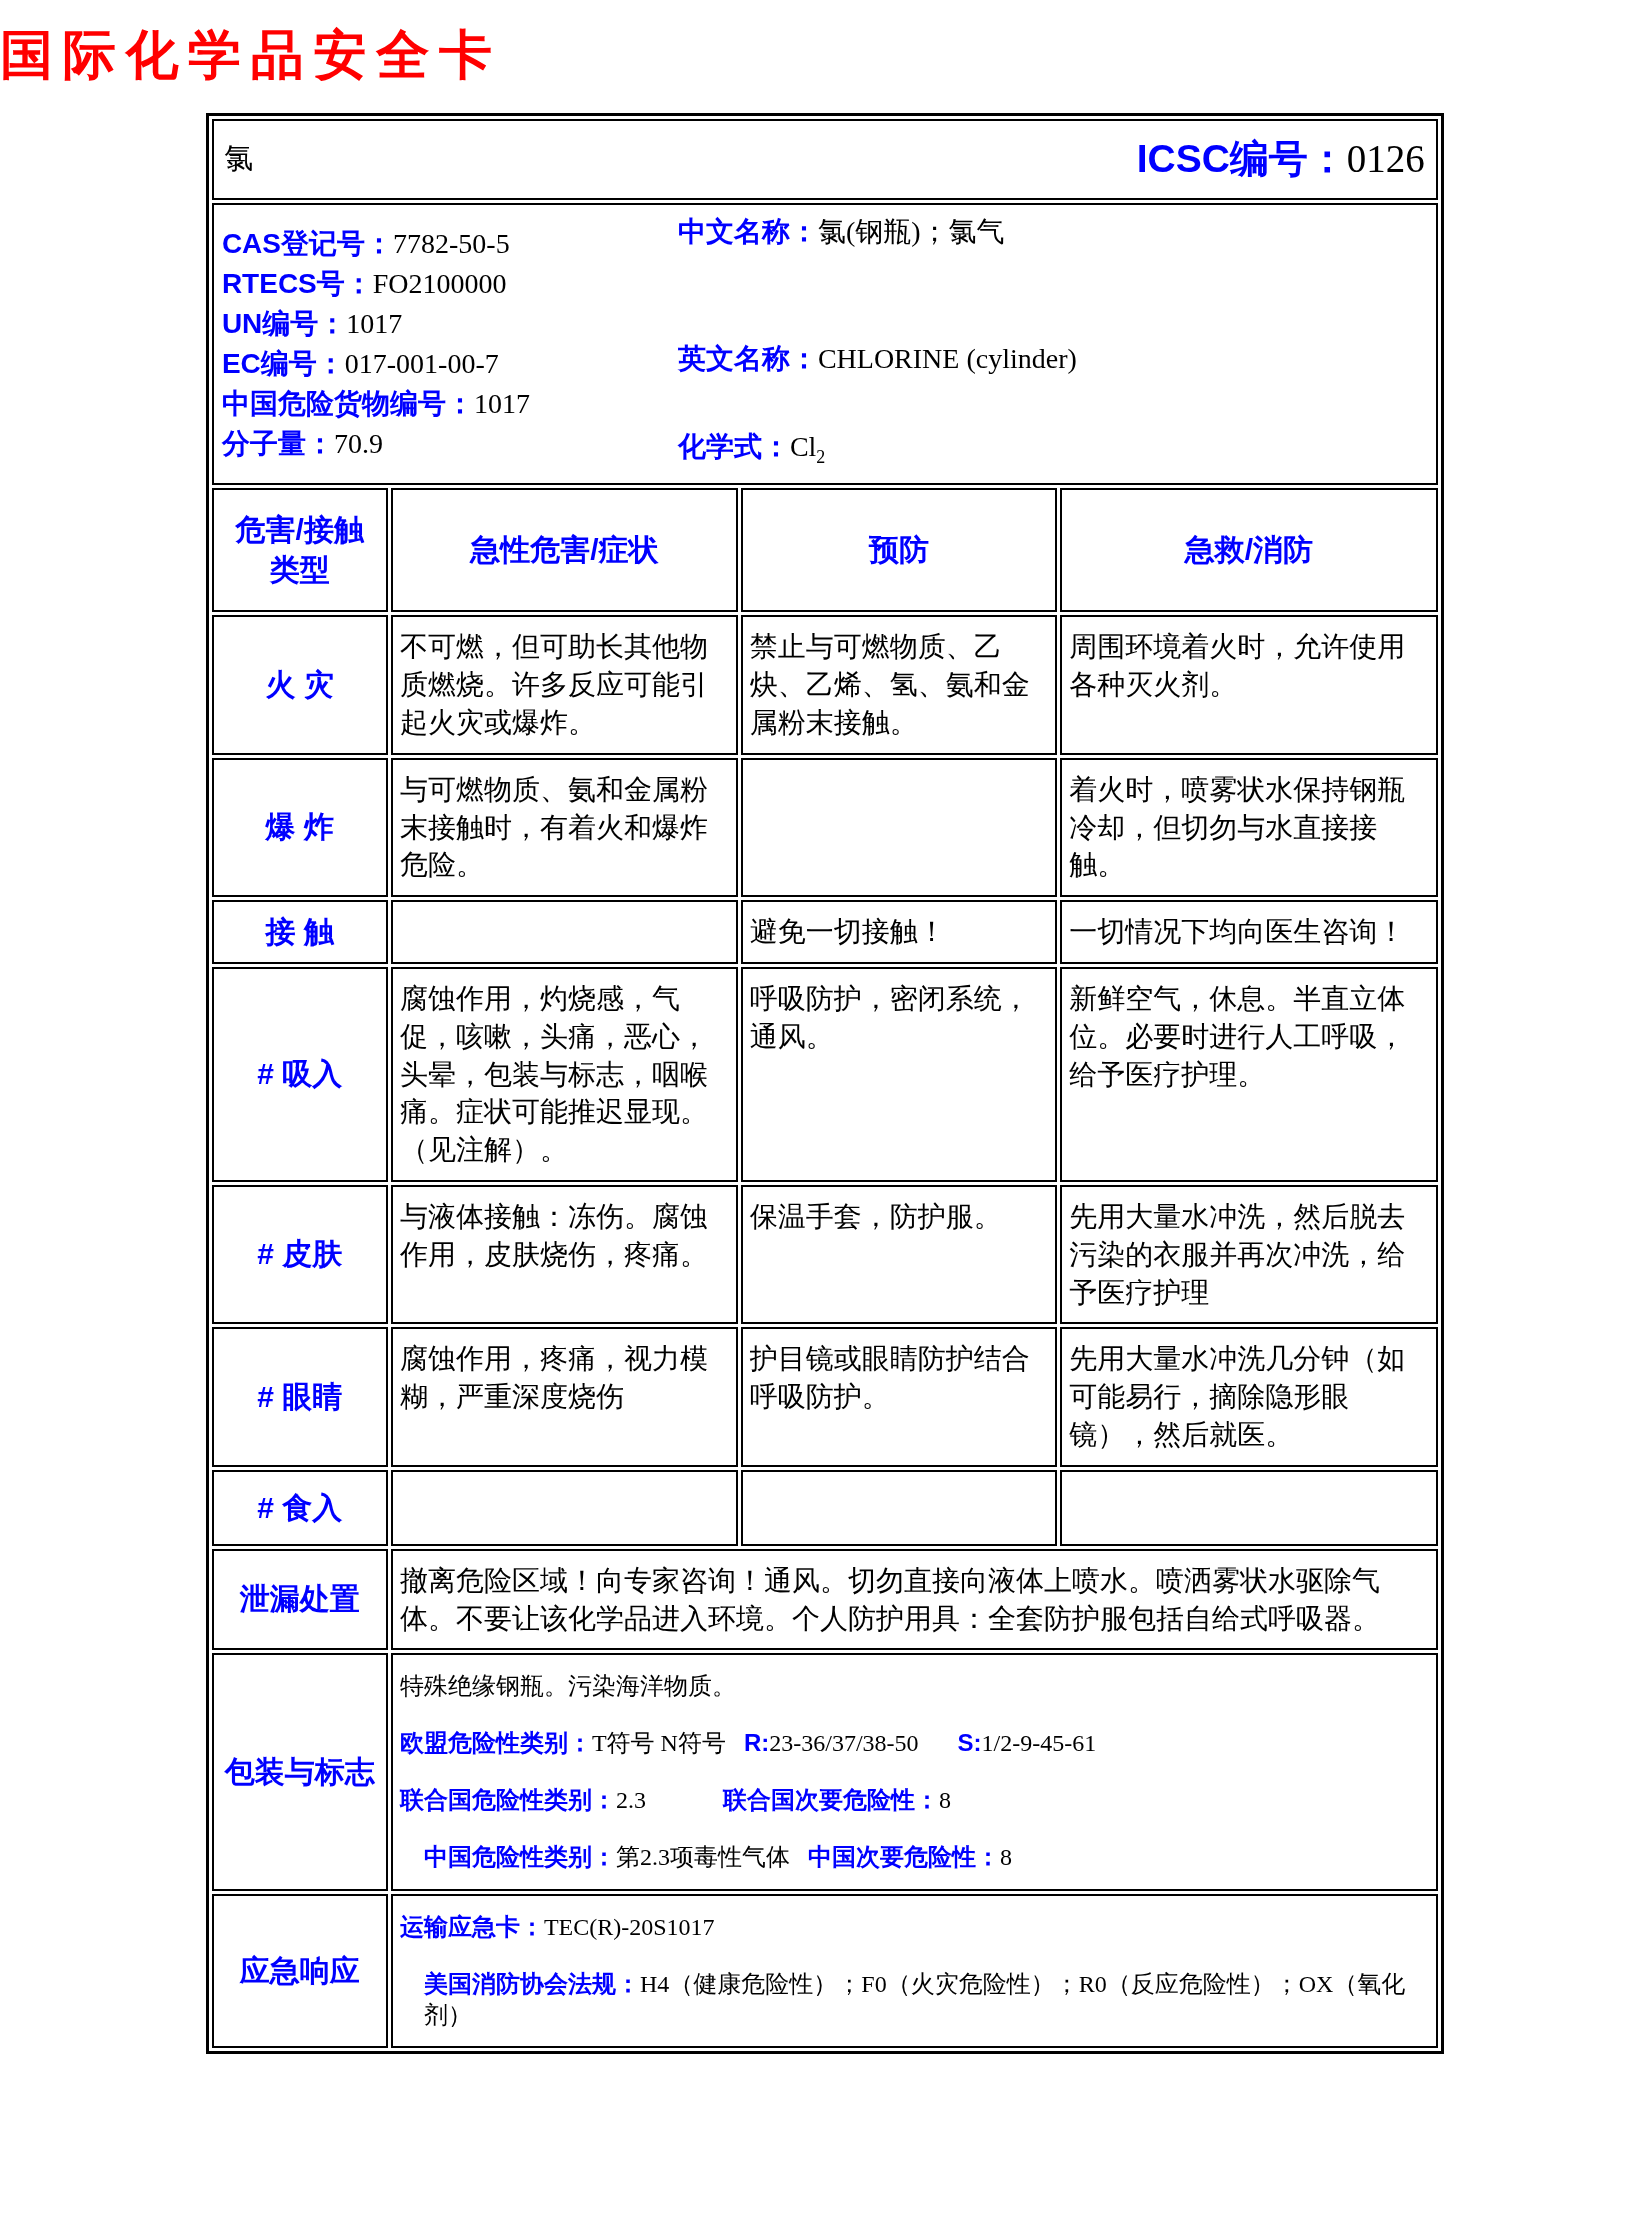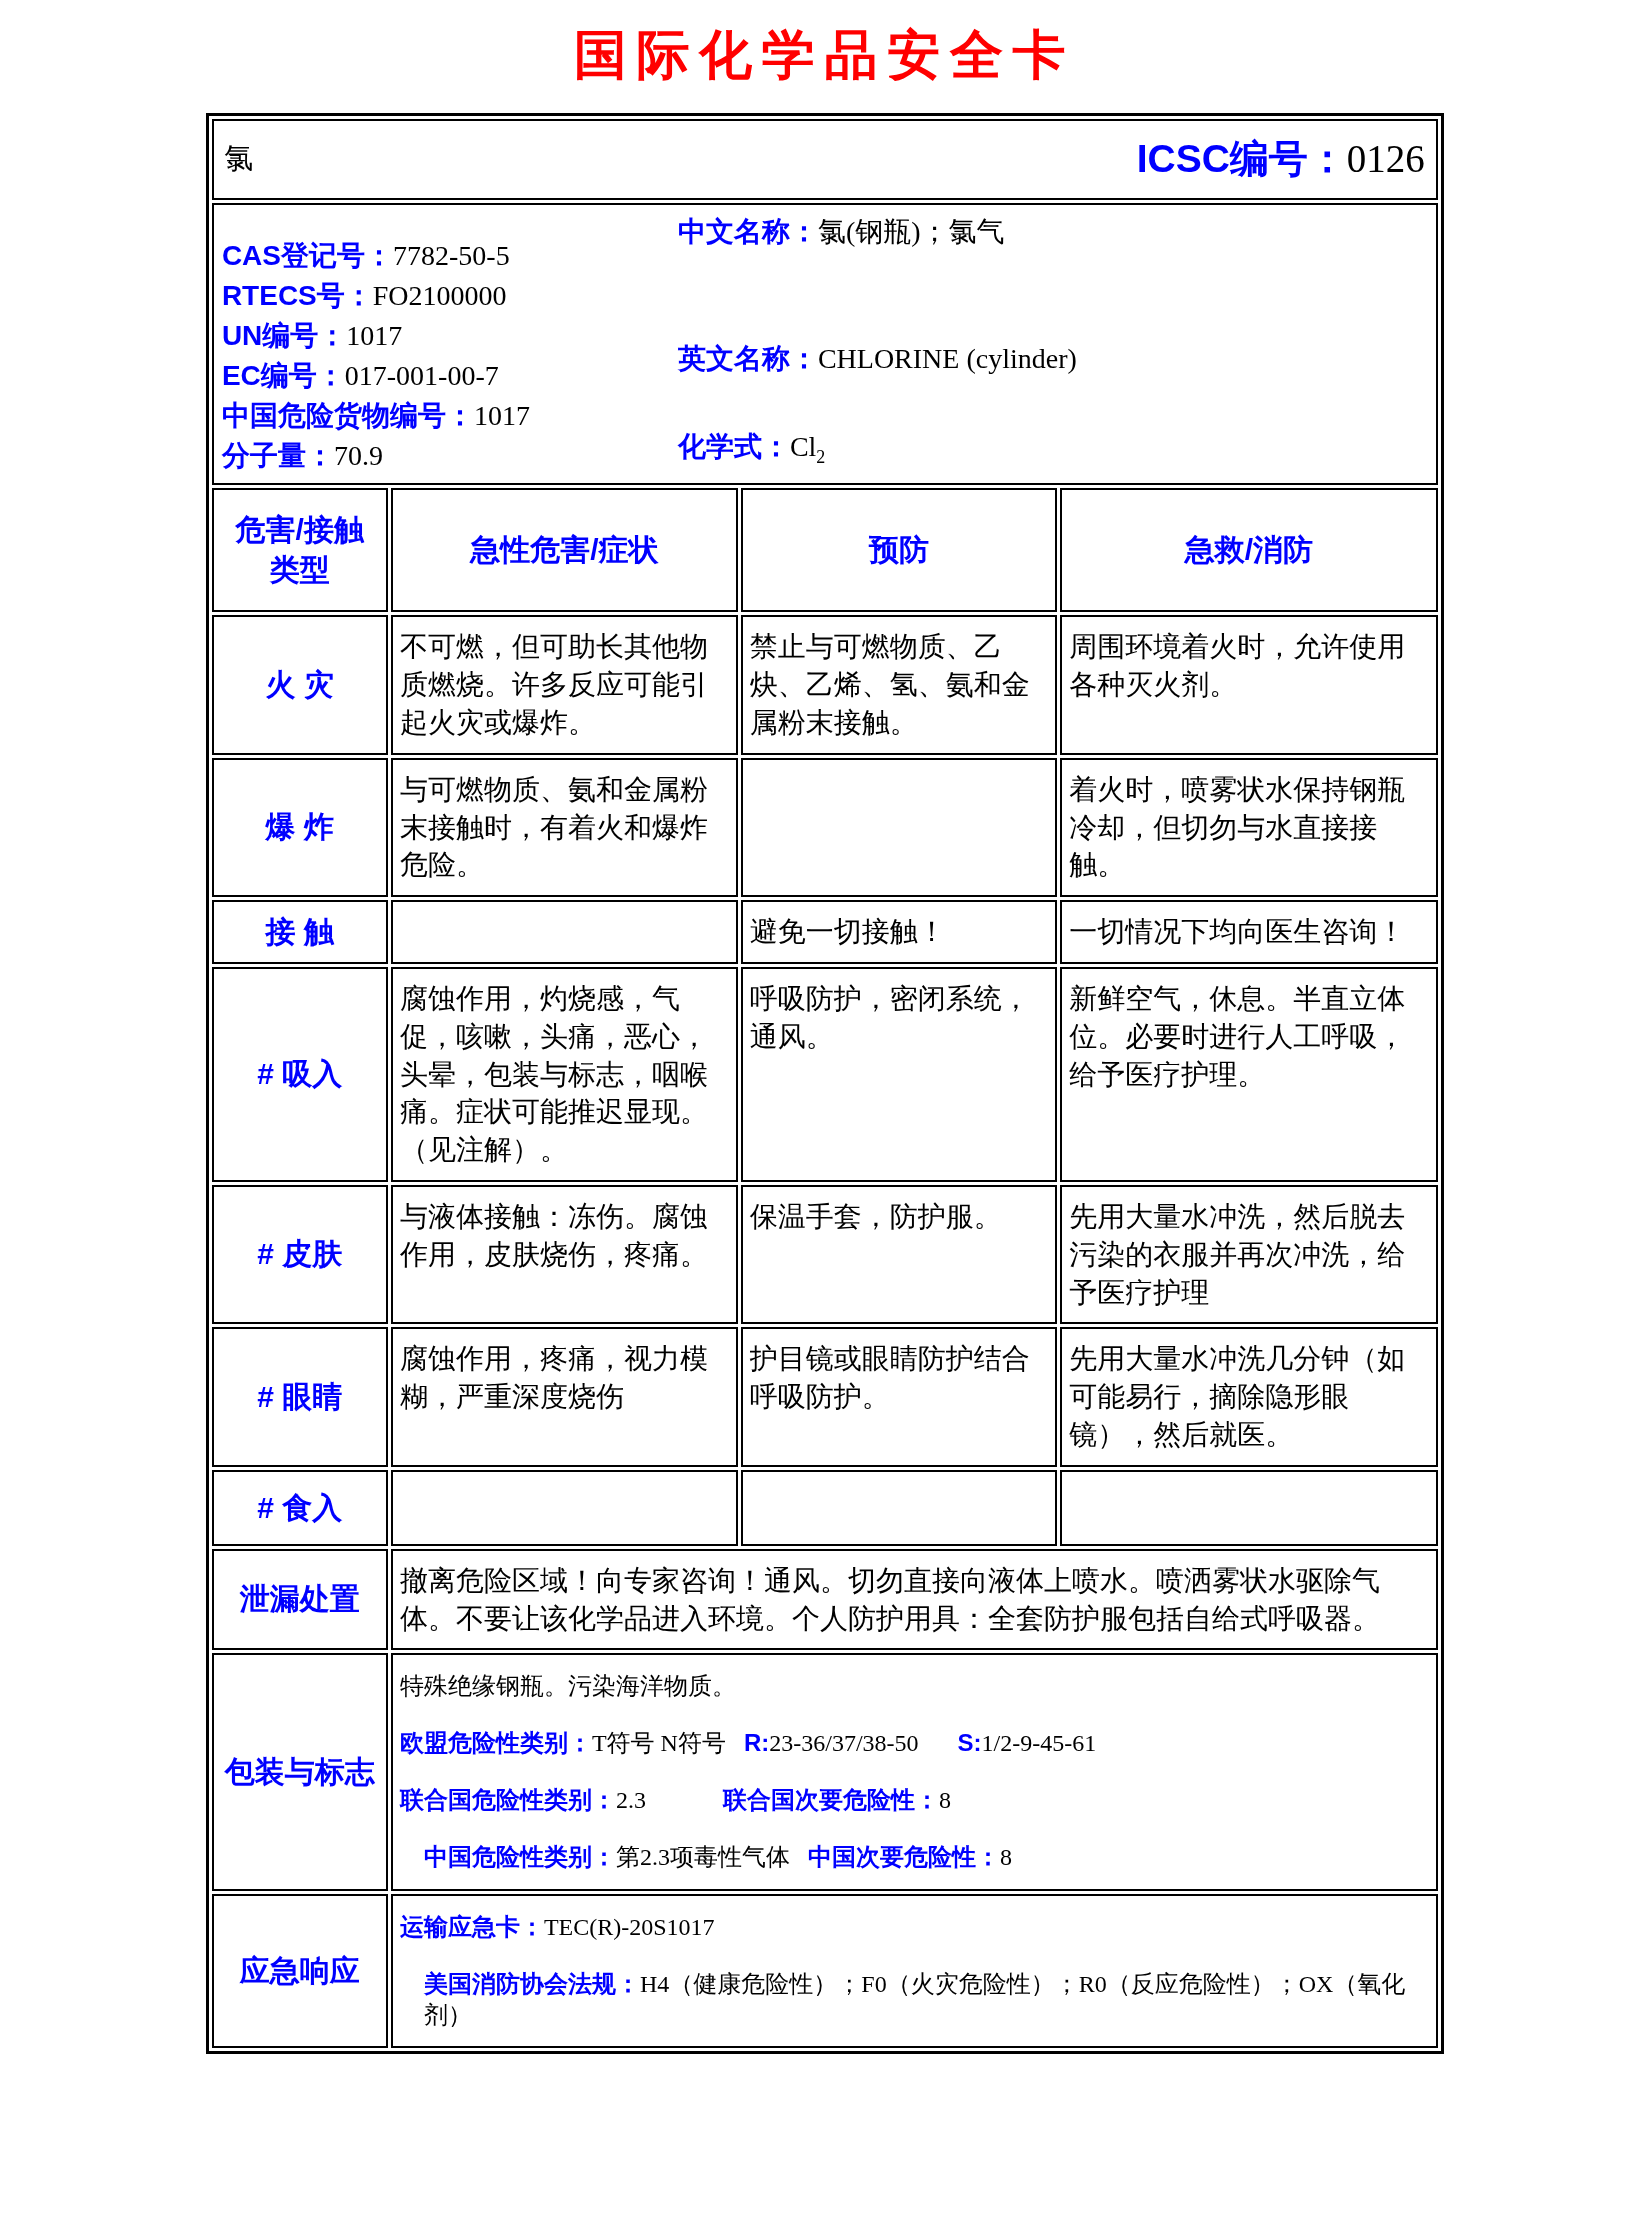--- a/index.html
+++ b/index.html
@@ -1,39 +1,39 @@
 <!DOCTYPE html>
 <html style="font-size:11px"><head>
 <meta charset="utf-8">
 <style>
   html,body{margin:0;padding:0;background:#ffffff;}
   body{width:1649px;height:2216px;position:relative;
        font-family:"Liberation Serif","DejaVu Serif",serif;color:#000;}
-  .title{color:#ff0000;font-weight:bold;text-align:center;
+  .title{color:#ff0000;font-weight:bold;text-align:left;
          font-size:53px;letter-spacing:9.7px;margin:19.5px 0 0 0;
          font-family:"Liberation Serif","DejaVu Serif",serif;}
   table.card{width:1238px;margin:21px auto 0 auto;background:#fff;
              border:3.5px solid #000;border-collapse:separate;border-spacing:3.5px;}
   table.card td, table.card th{border:2.1px solid #000;background:#fff;}
   col.c1{width:14.5%;} col.c2{width:28.5%;} col.c3{width:26%;} col.c4{width:31%;}
 
   .blue{color:#0000ff;font-weight:bold;
         font-family:"Liberation Sans","DejaVu Sans",sans-serif;}
   .val{color:#000;font-family:"Liberation Serif","DejaVu Serif",serif;font-weight:normal;}
 
   
   .headbar{display:flex;justify-content:space-between;align-items:center;
            min-height:67px;padding:4.2px 9.7px;font-size:29px;}
   .headbar .substance{font-size:29px;}
   .headbar .icsc{font-size:39px;}
 
   
   .infocell{padding:7px 8.4px;}
   .infogrid{display:flex;min-height:251px;font-size:28px;}
-  .ileft{width:456px;flex:none;display:flex;flex-direction:column;justify-content:flex-end;}
+  .ileft{width:456px;flex:none;display:flex;flex-direction:column;justify-content:center;}
   .iline{display:flex;align-items:baseline;line-height:40px;white-space:nowrap;}
   .iright{flex:1;display:flex;flex-direction:column;gap:48px;}
   .iright .r-en{margin-top:39px;}
   .iright .r-formula{margin-top:auto;}
   sub{font-size:18px;}
 
   
   th.cat, td.cat{color:#0000ff;font-weight:bold;text-align:center;vertical-align:middle;
          font-family:"Liberation Sans","DejaVu Sans",sans-serif;
          font-size:30px;padding:7px 2.8px;line-height:1.35;}

